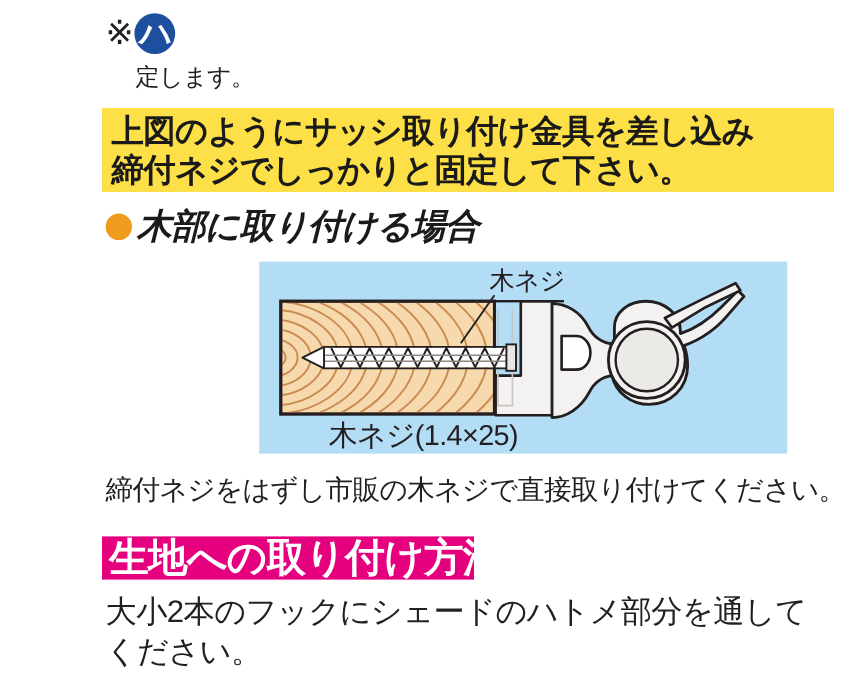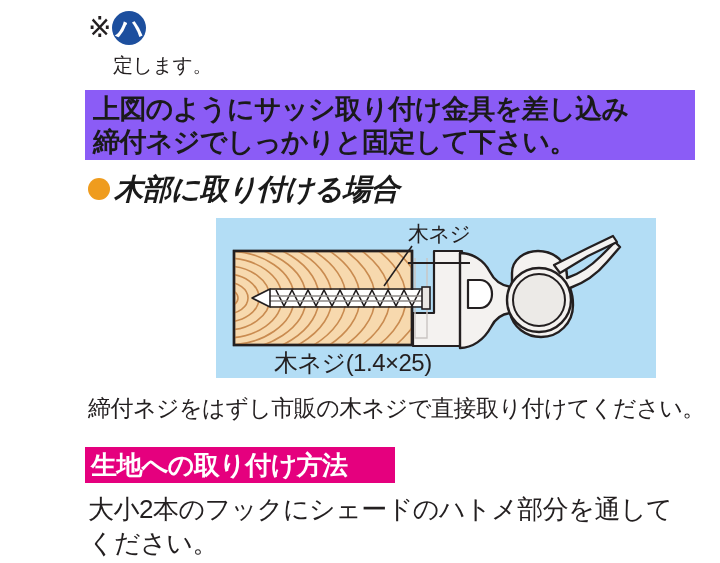--- a/index.html
+++ b/index.html
@@ -70,21 +70,21 @@
     letter-spacing: -0.5px;
   }
 
   
   .yellow-banner {
     position: absolute;
     left: 85px;
     top: 90px;
     width: 610px;
     height: 70px;
-    background: #8b5cf6;
+    background: #fde047;
     box-sizing: border-box;
     padding: 3px 8px 0 8px;
   }
   .yellow-banner .bline {
     font-size: 27px;
     line-height: 33px;
     color: #1a1a1a;
     letter-spacing: -0.6px;
     font-weight: 600;
     white-space: nowrap;
@@ -137,21 +137,21 @@
     font-family: "Liberation Sans", "DejaVu Sans", sans-serif;
     color: #231f20;
     white-space: nowrap;
   }
   .label-kineji-top {
     left: 192px;
     top: 2px;
     font-size: 21px;
     letter-spacing: -0.5px;
     border-bottom: 2px solid #231f20;
-    padding-bottom: 14px;
+    padding-bottom: 2px;
   }
   .label-kineji-bottom {
     left: 58px;
     top: 129px;
     font-size: 24px;
     letter-spacing: -0.5px;
   }
 
   
   .para-single {
@@ -171,21 +171,21 @@
     position: absolute;
     left: 85px;
     top: 447px;
     width: 310px;
     height: 36px;
     background: #e5007e;
     box-sizing: border-box;
     padding: 1px 6px 0 6px;
   }
   .pink-banner-text {
-    font-size: 26px;
+    font-size: 33px;
     line-height: 34px;
     color: #ffffff;
     font-weight: 700;
     letter-spacing: -0.6px;
     white-space: nowrap;
   }
 
   
   .para-final {
     position: absolute;

